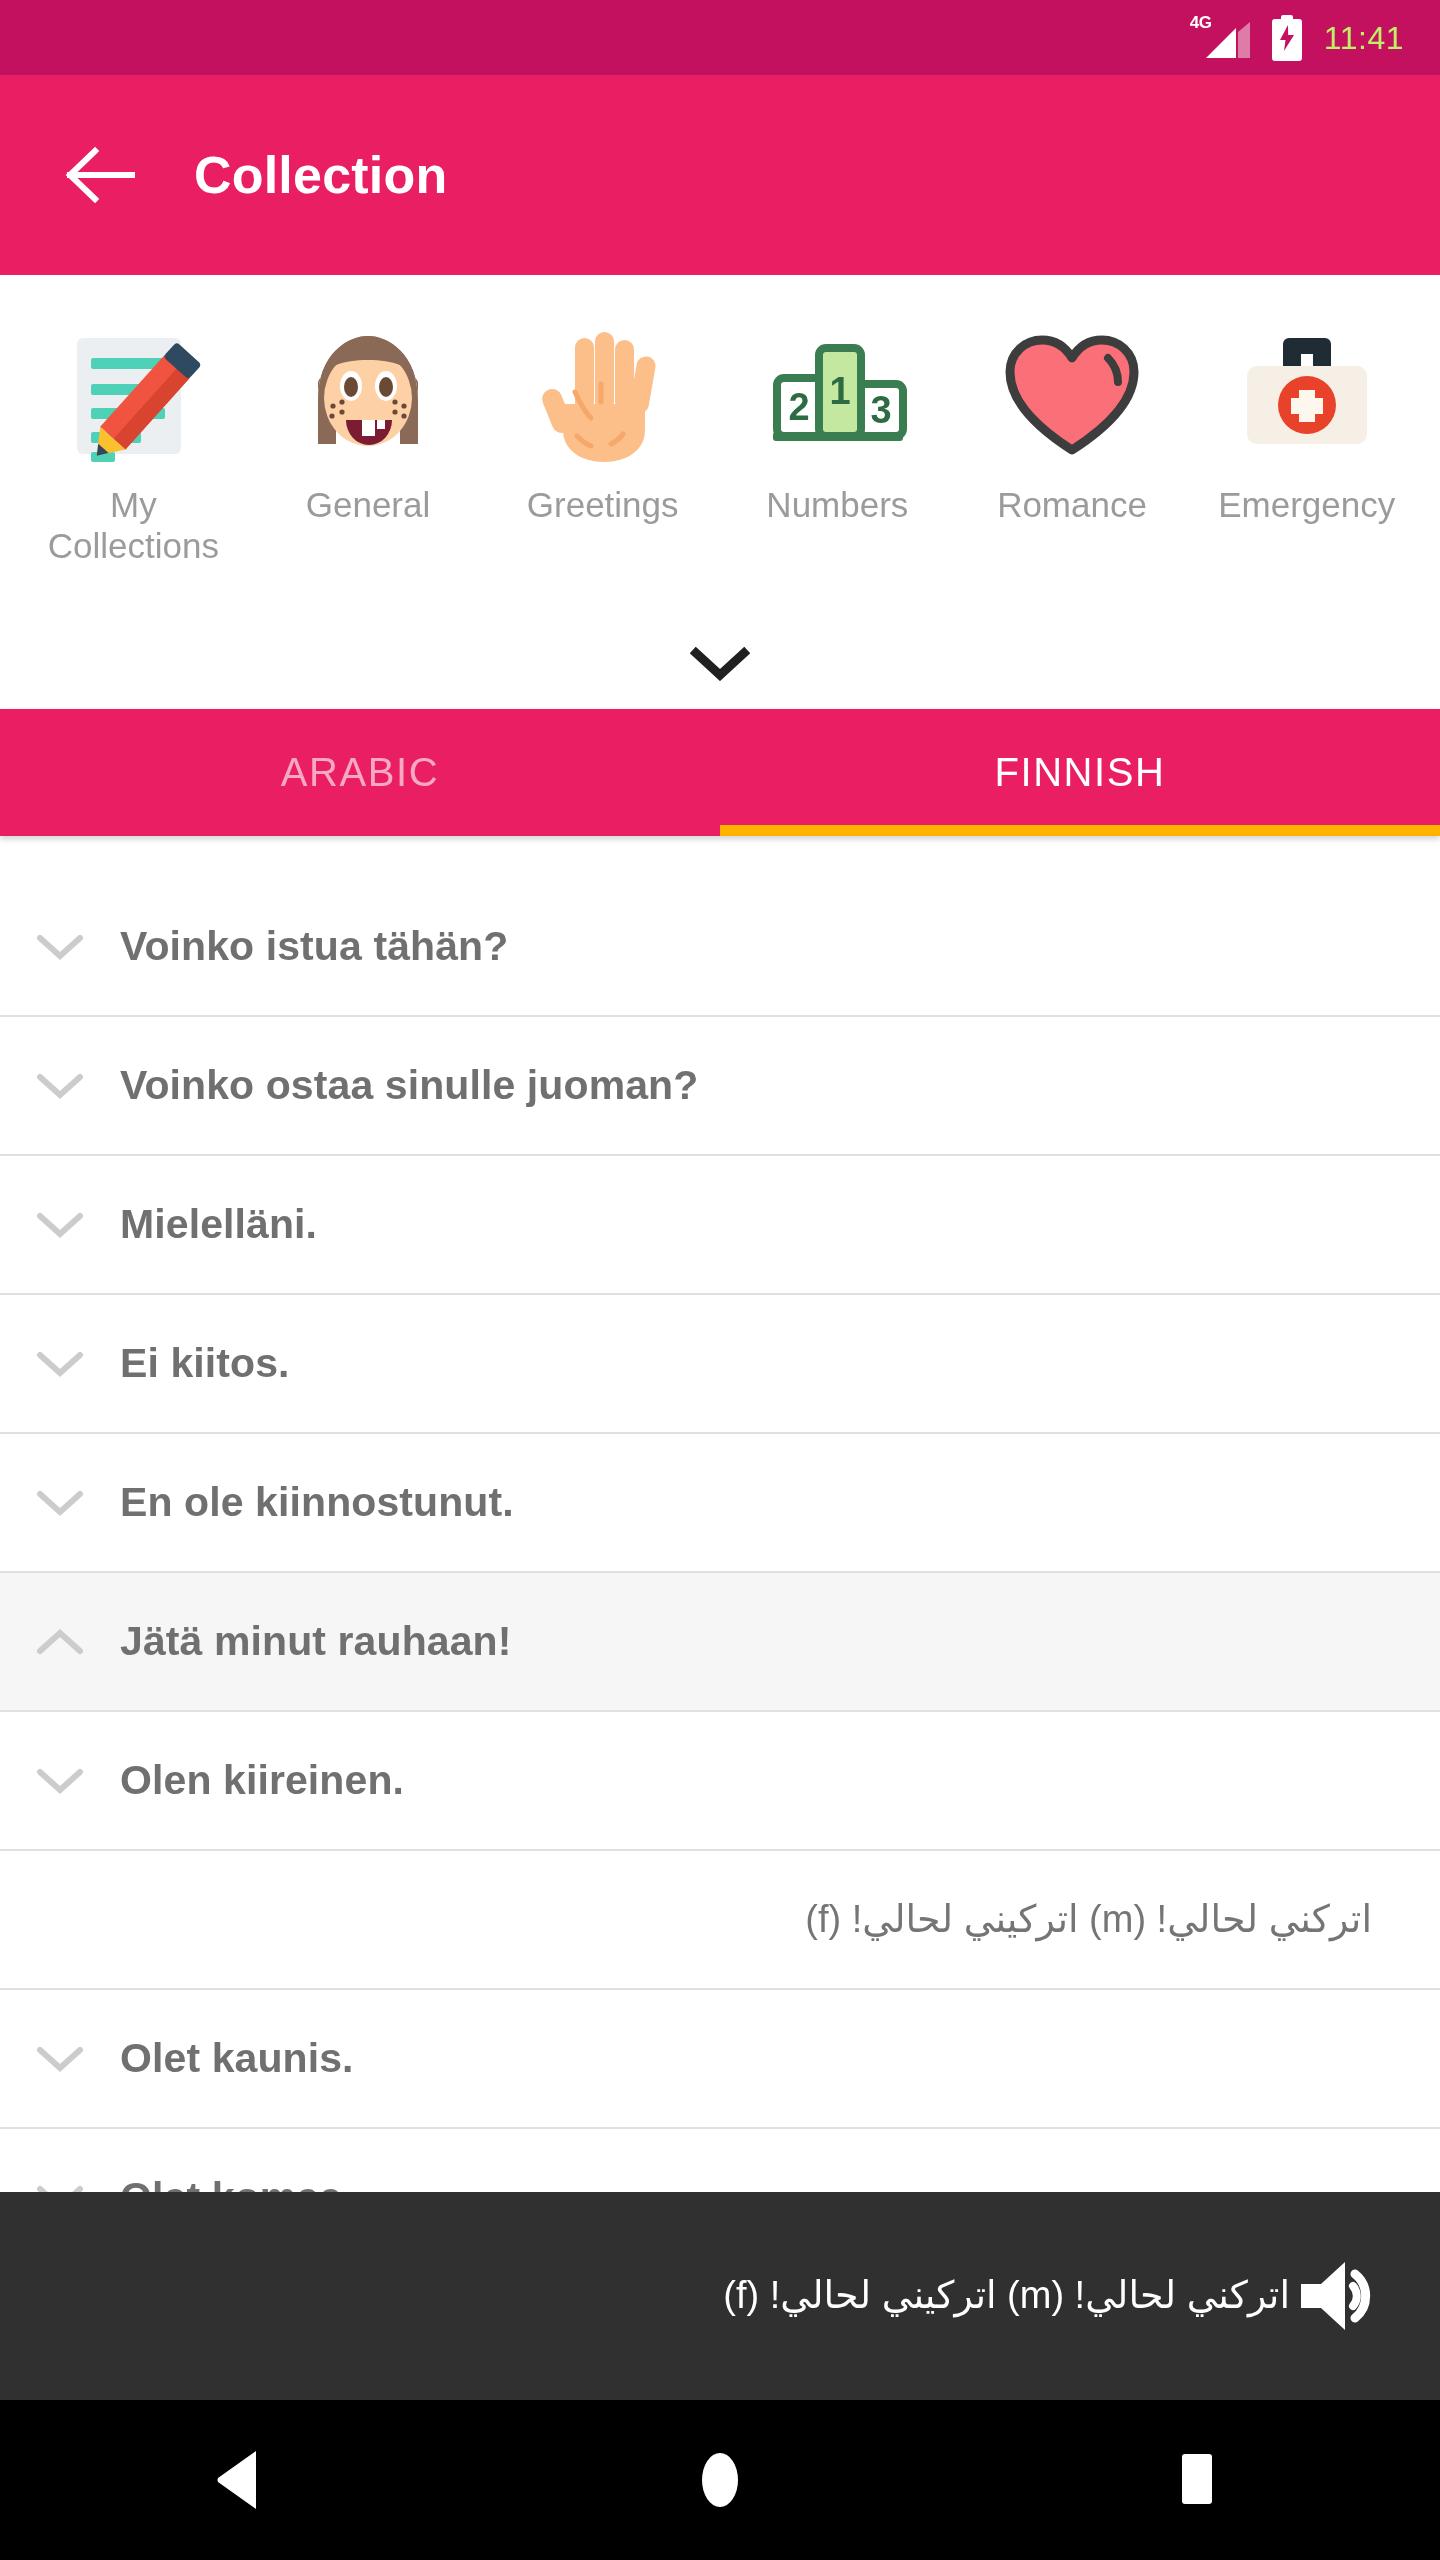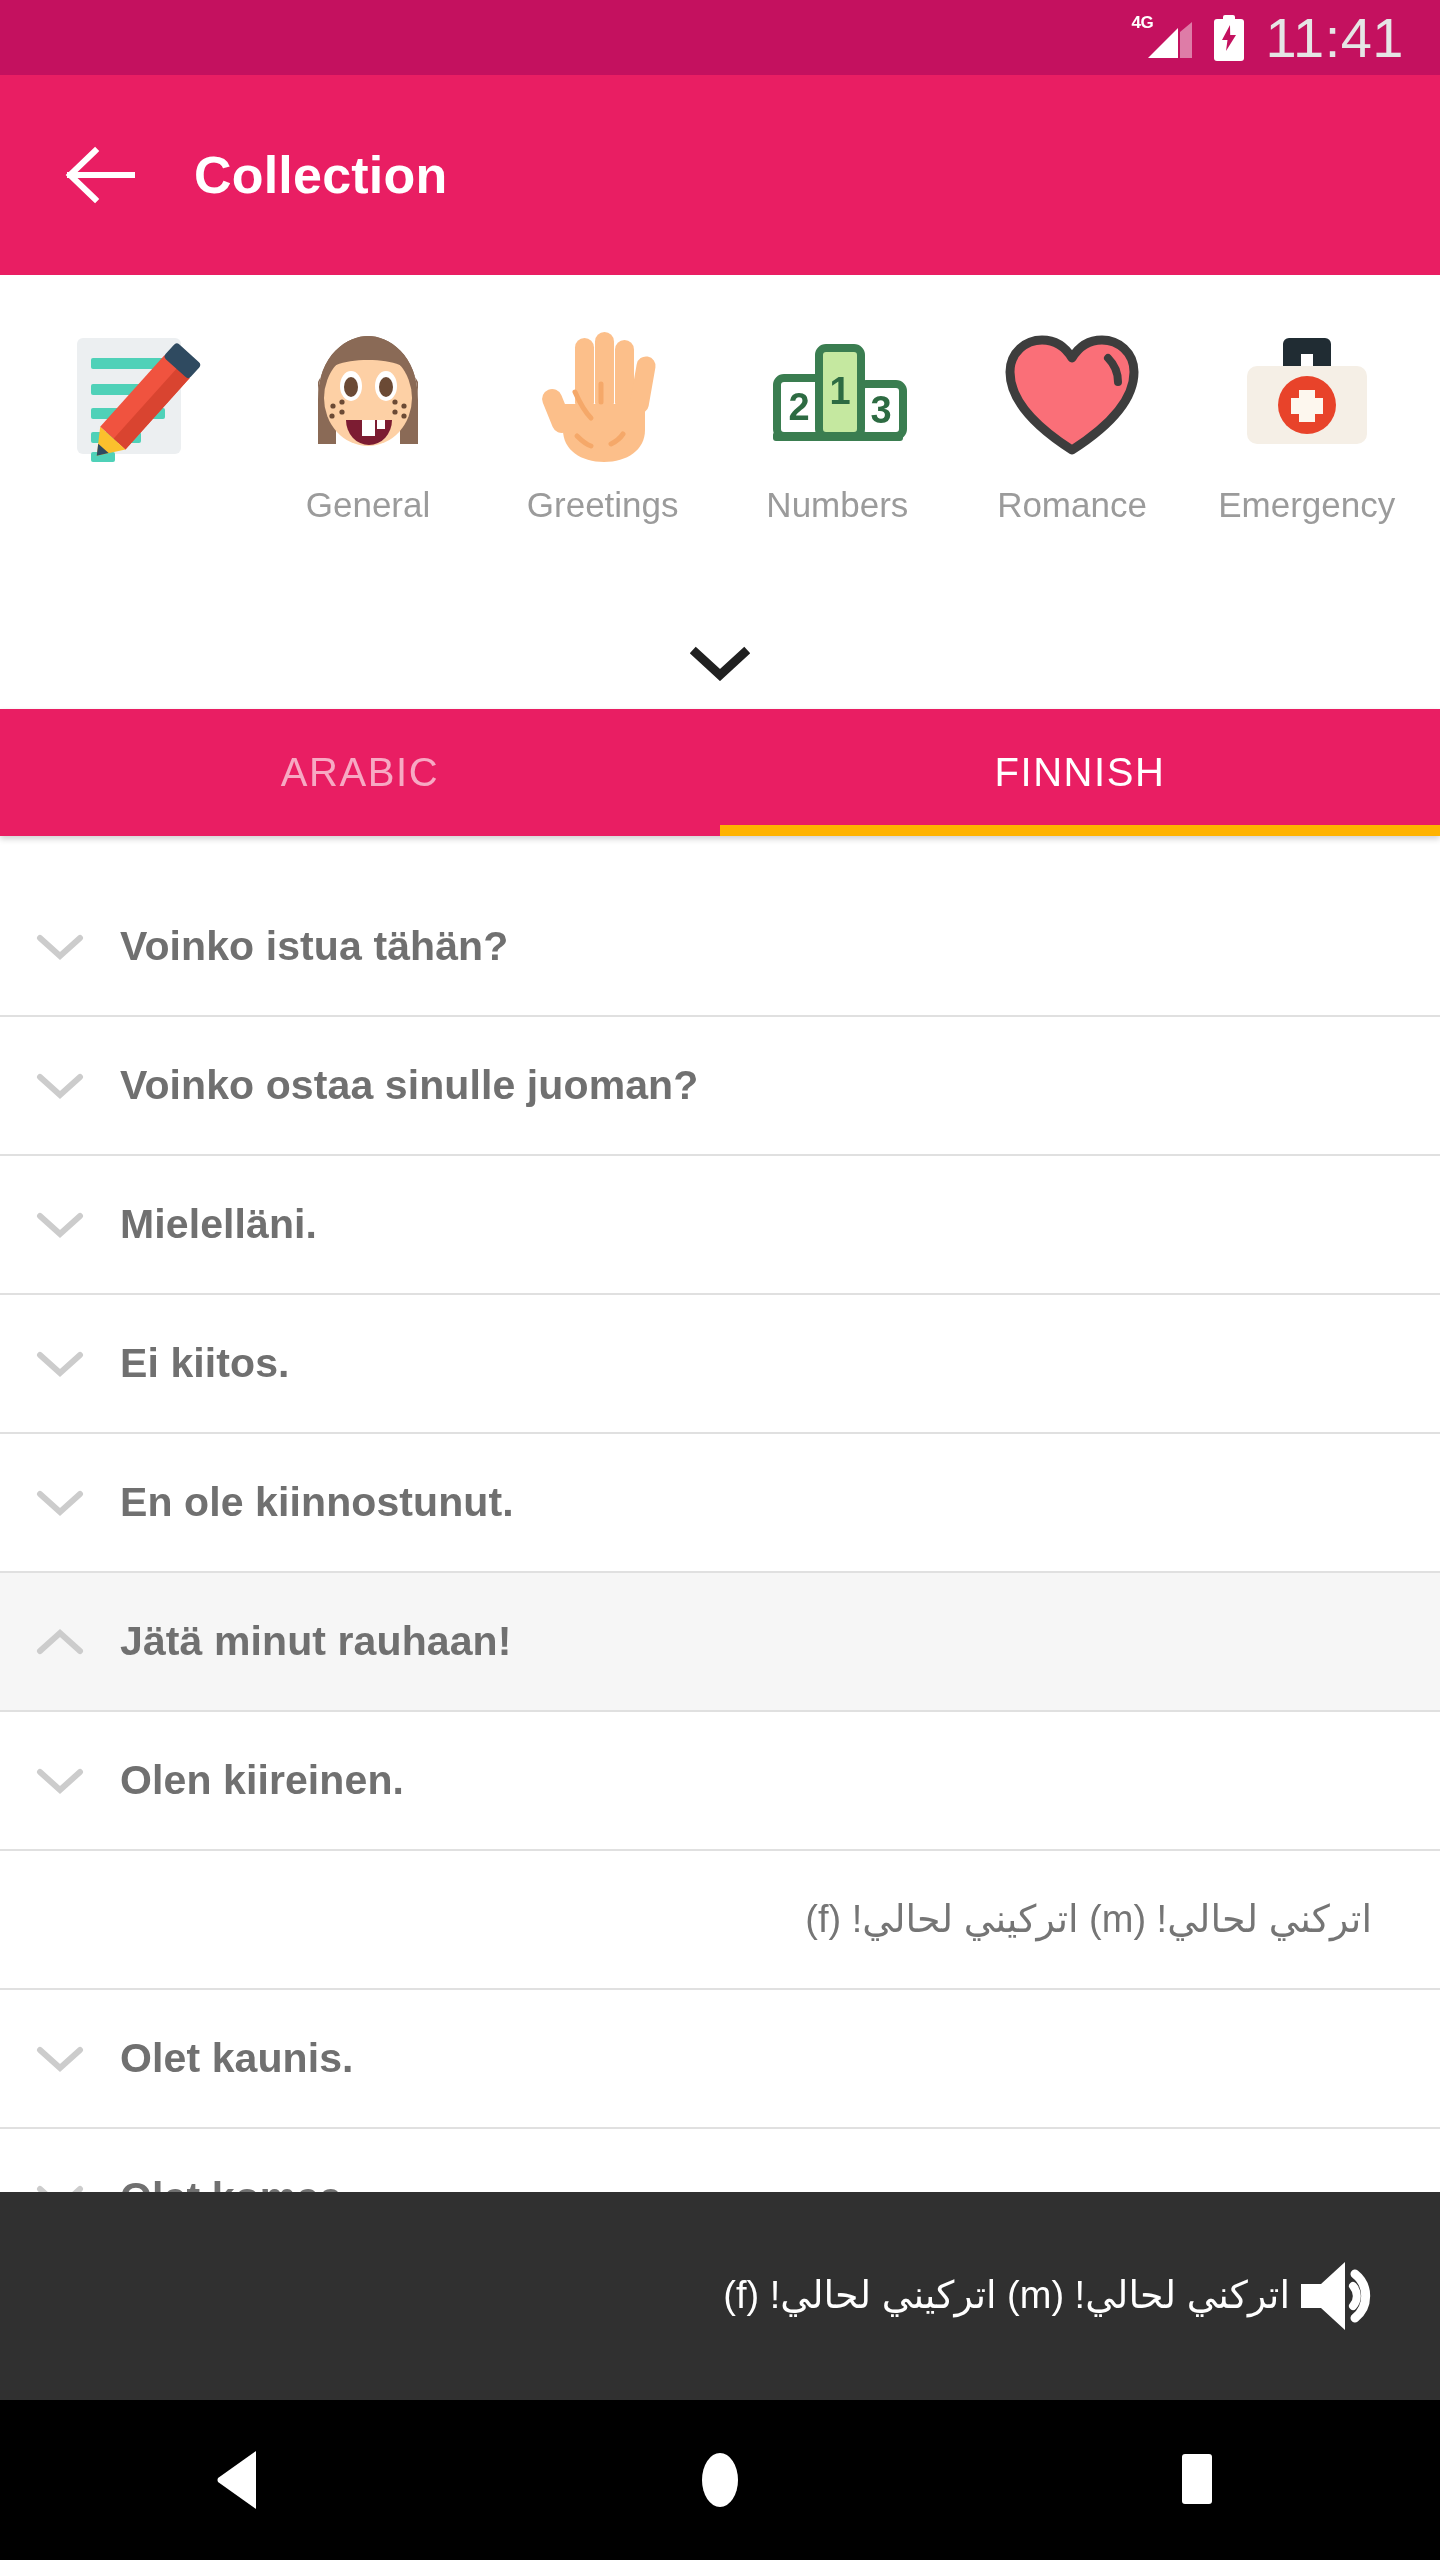--- a/index.html
+++ b/index.html
@@ -32,21 +32,21 @@
     background:#fff; border-radius:3px;
   }
   .batt-cap {
     position:absolute; top:0; left:9px; width:12px; height:6px;
     background:#fff; border-radius:2px 2px 0 0;
   }
   .batt-bolt {
     position:absolute; top:10px; left:7px; width:16px; height:26px;
     color:#c4115f;
   }
-  .clock { font-size: 56px; font-weight: 400; color: #e5e5e5; line-height:1; letter-spacing: 0.5px; }
+  .clock { font-size: 32px; font-weight: 400; color: #bef264; line-height:1; letter-spacing: 0.5px; }
 
   
   .app-bar {
     position:absolute; top:75px; left:0; width:1440px; height:200px;
     background:#e91e63;
     display:flex; align-items:center;
   }
   .back-btn {
     width: 100px; height: 100px; margin-left: 50px;
     display:flex; align-items:center; justify-content:center;
@@ -205,20 +205,21 @@
             <rect x="28" y="126" width="24" height="10" rx="2" fill="#4fd1b8"></rect>
             <g transform="rotate(42 80 80)">
               <rect x="62" y="28" width="34" height="96" fill="#f0533f"></rect>
               <rect x="80" y="28" width="16" height="96" fill="#d94430"></rect>
               <rect x="62" y="10" width="34" height="20" rx="4" fill="#2f4a60"></rect>
               <polygon points="62,124 96,124 79,148" fill="#fbc02d"></polygon>
               <polygon points="72,138 86,138 79,148" fill="#2f4a60"></polygon>
             </g>
           </svg>
         </div>
+        <div class="cat-lb">My Collections</div>
       </div>
 
       <div class="cat">
         <div class="cat-ic">
           <svg width="140" height="140" viewBox="0 0 140 140">
             <path d="M20 74 C20 28 50 10 70 10 C90 10 120 28 120 74 L120 118 L102 118 L102 64 L38 64 L38 118 L20 118 Z" fill="#8a6a56"></path>
             <ellipse cx="70" cy="72" rx="44" ry="48" fill="#fdd0a5"></ellipse>
             <ellipse cx="53" cy="60" rx="11" ry="15" fill="#ffffff"></ellipse>
             <ellipse cx="88" cy="60" rx="11" ry="15" fill="#ffffff"></ellipse>
             <ellipse cx="53" cy="61" rx="7" ry="10" fill="#6b4a35"></ellipse>

